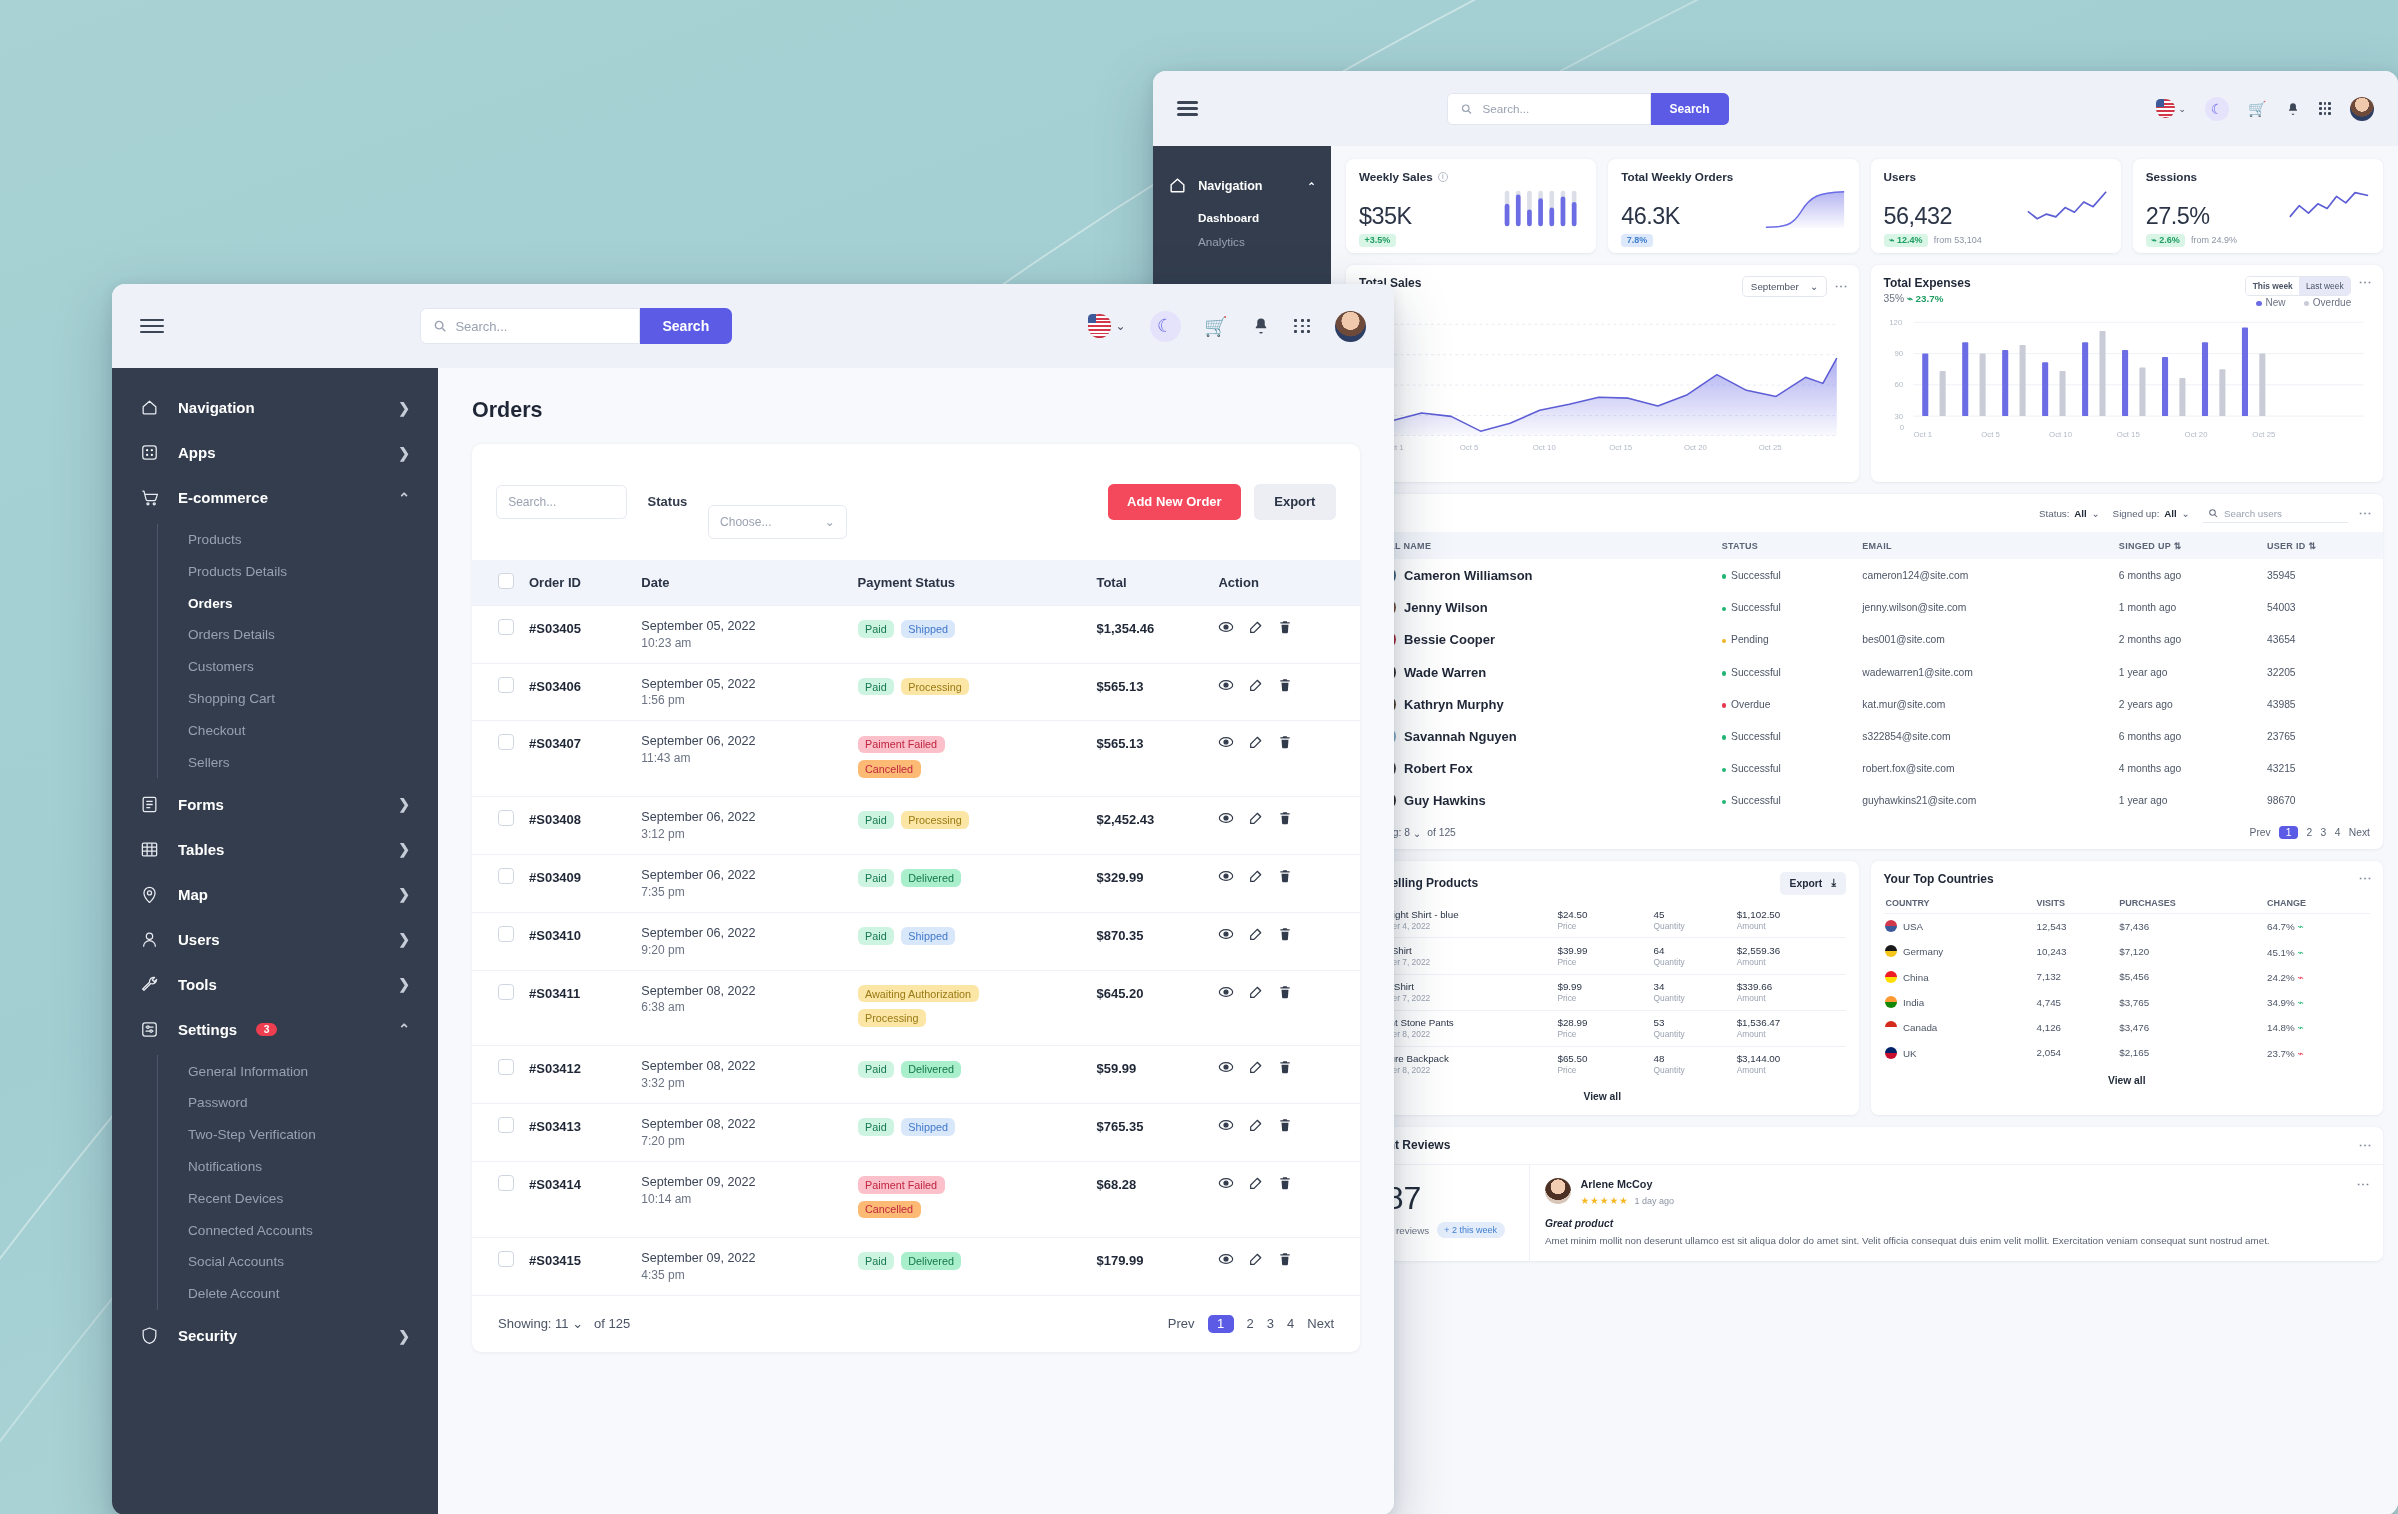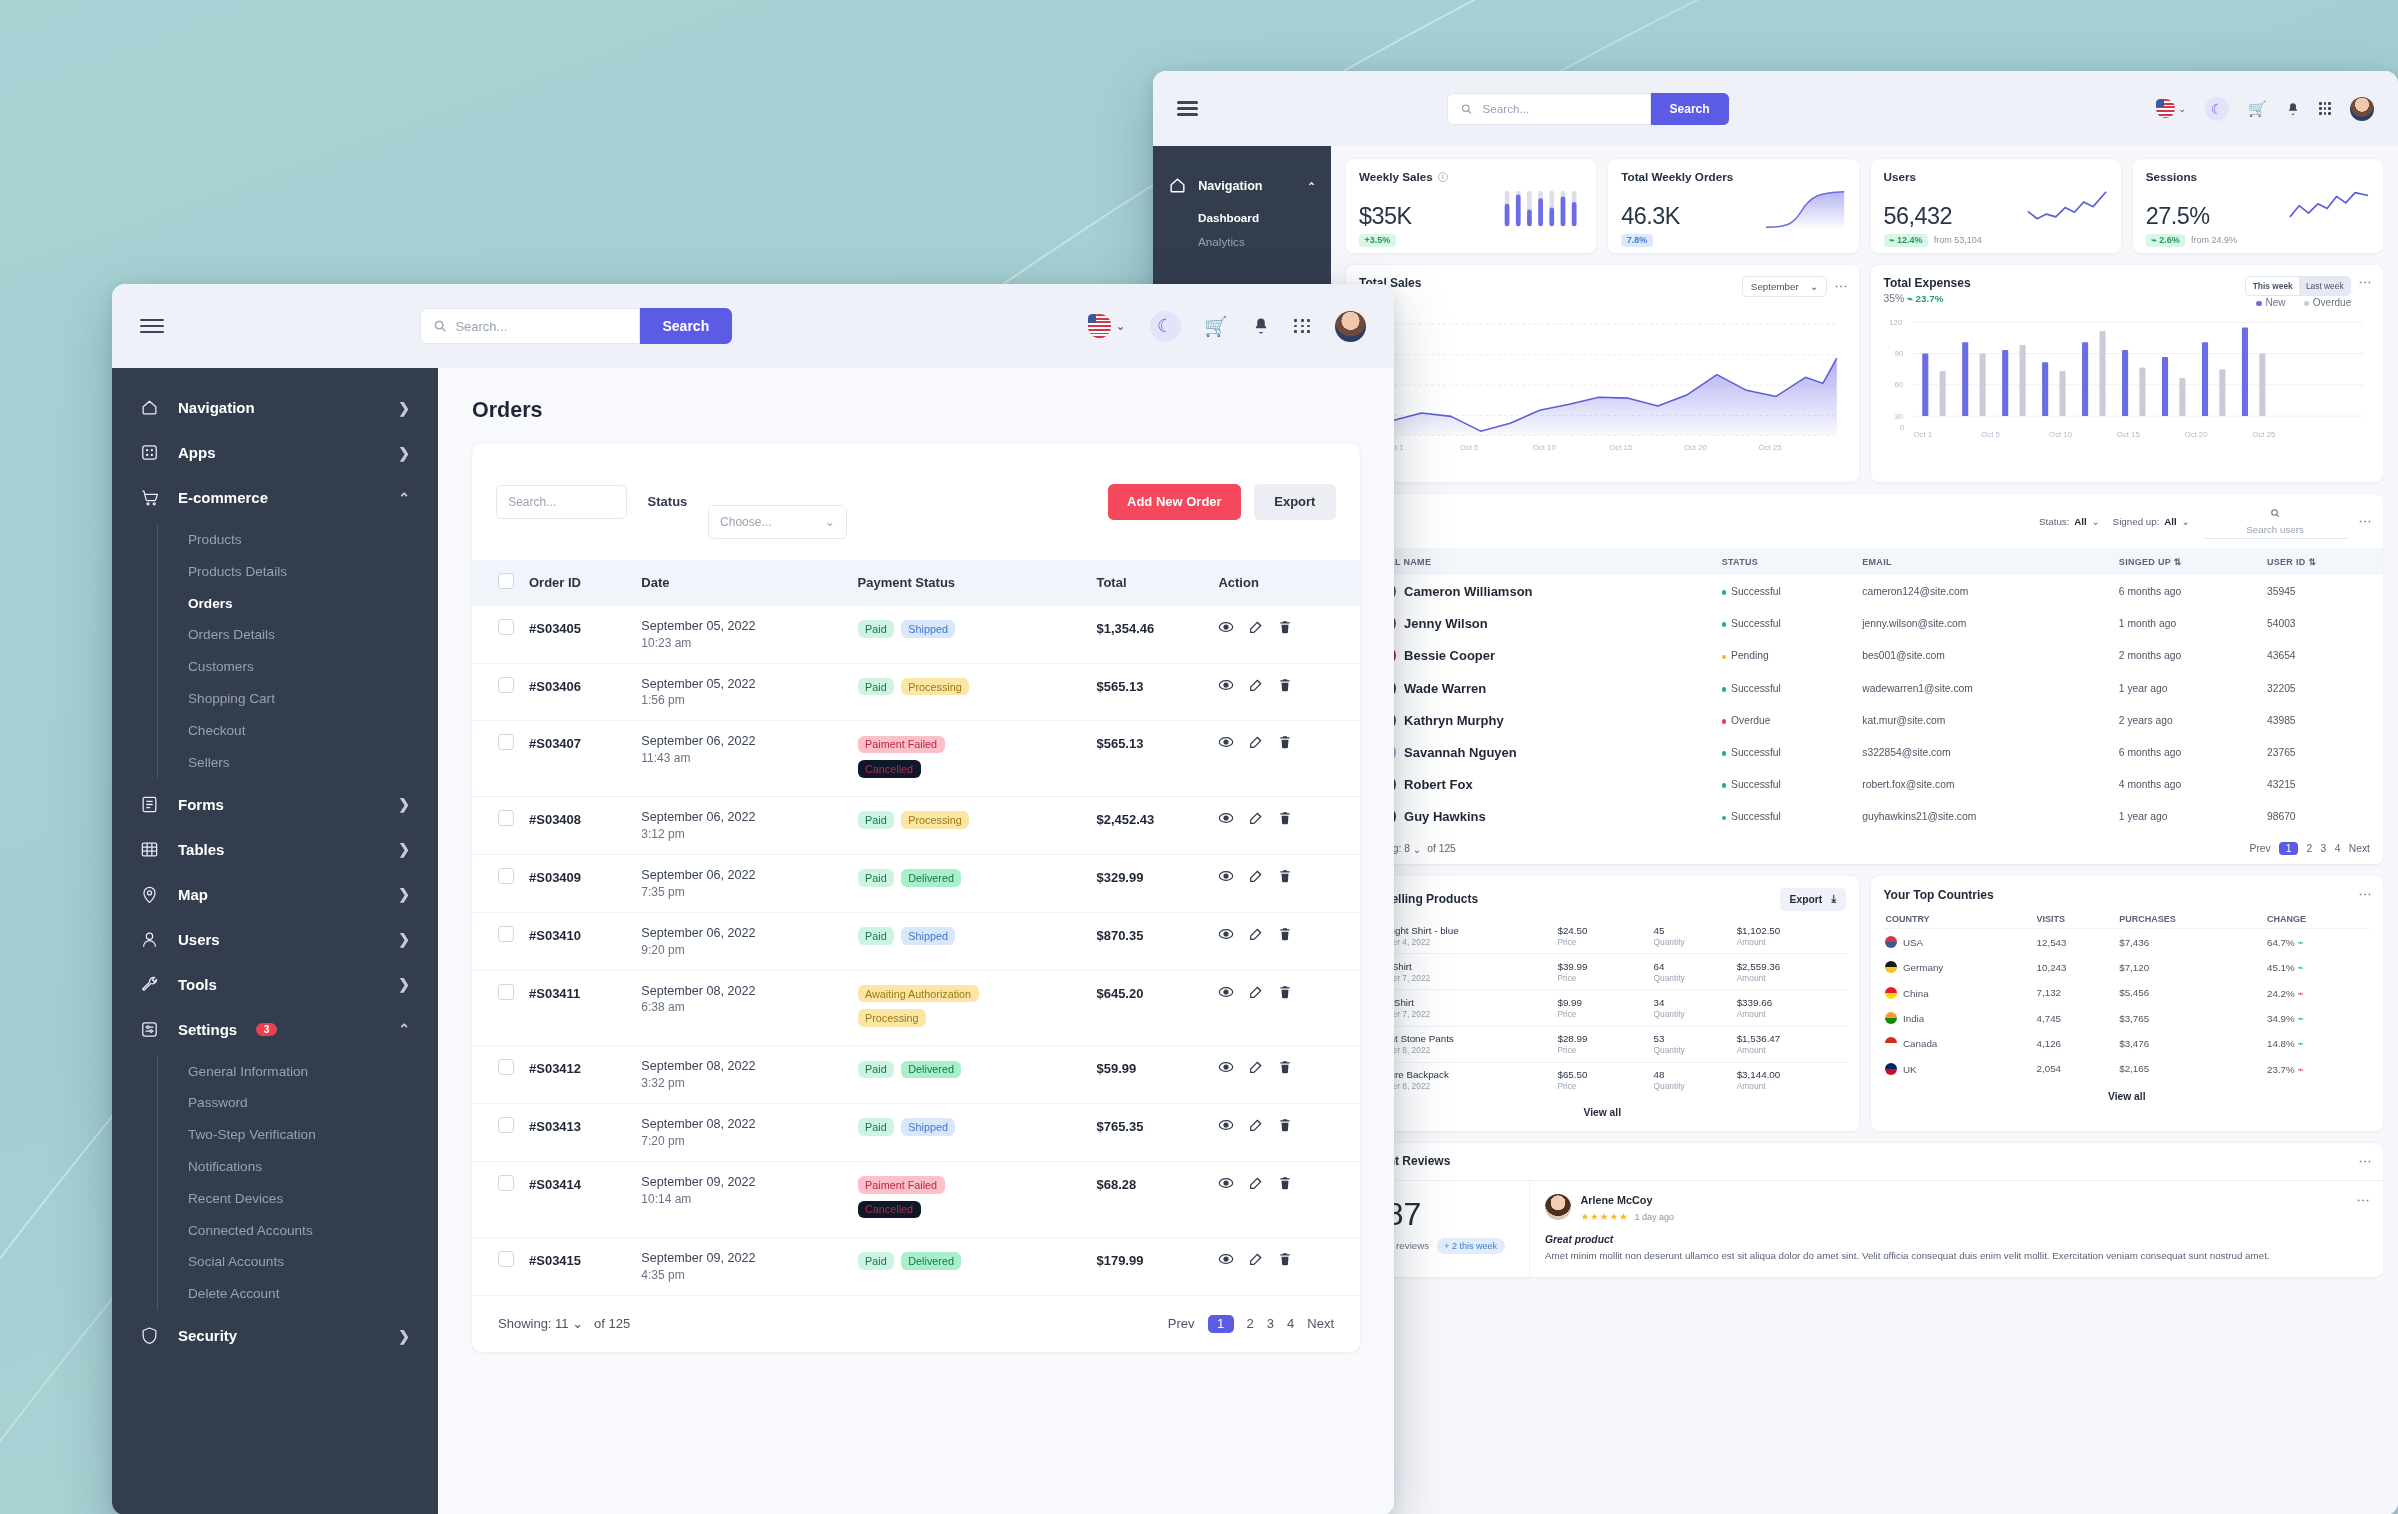--- a/index.html
+++ b/index.html
@@ -88,21 +88,21 @@
   .pct-line { font-size:10.3px; color:#6b7384; margin-top:2.8px; }
   .pct-line b { color:#1f9d62; font-weight:700; font-size:9.8px;}
   .legend { display:flex; gap:18px; justify-content:flex-end; font-size:10px; color:#6b7384; margin-top:1.9px;}
   .legend i { width:5.6px;height:5.6px;border-radius:50%; display:inline-block; margin-right:3.7px;}
 
   .users-card { margin-top:12px; padding: 11.2px 0 0 0; }
   .uc-head { display:flex; align-items:center; padding: 0 13px 9.4px; gap:13px;}
   .uc-head .ch-title { margin-right:auto; }
   .filt { font-size:9.8px; color:#5a6375; display:flex; gap:4.7px; align-items:center;}
   .filt b { color:#232c3b; font-weight:700;}
-  .usearch { display:flex; align-items:center; gap:5.6px; border-bottom:0.9px solid #e4e8f0; padding:2.8px 5.6px; width:145px;flex-direction:column;}
+  .usearch { display:flex; align-items:center; gap:5.6px; border-bottom:0.9px solid #e4e8f0; padding:2.8px 5.6px; width:145px;}
   .usearch span { font-size:9.8px; color:#9aa2b1;}
   table.u { width:100%; border-collapse:collapse; }
   table.u th { background:#f3f6fb; font-size:9px; font-weight:600; color:#5b6375; text-align:left; padding:7.5px 3.7px; letter-spacing:0.3px;}
   table.u td { font-size:10.3px; color:#4c5566; padding:6.6px 3.7px; }
   table.u tr td:first-child, table.u tr th:first-child { padding-left:13px; width:24px;}
   .ckbox { width:10.3px;height:10.3px;border:0.9px solid #ccd2dd;border-radius:2.3px;background:#fff;display:inline-block;}
   .uname { display:flex; align-items:center; gap:8.4px; font-weight:700; color:#1f2737; font-size:13px;}
   .uav { width:19px;height:19px;border-radius:50%; flex:0 0 19px; }
   .dot { width:4.7px;height:4.7px;border-radius:50%;display:inline-block;margin-right:4.7px;}
   .pager { display:flex; align-items:center; padding:9.4px 13px; font-size:10.3px; color:#5a6375;}
@@ -181,21 +181,21 @@
   .oid { font-size:13px; font-weight:700; color:#1f2737;}
   .od1 { font-size:12.6px; color:#3b4557;}
   .od2 { font-size:12px; color:#6b7384; margin-top:2.8px;}
   .tot { font-size:13px; font-weight:700; color:#1f2737;}
   .tag { display:inline-block; font-size:10.8px; border-radius:6px; padding:2.8px 7.5px; margin:0 6.6px 5.6px 0; white-space:nowrap;}
   .t-paid { background:#cdf3e1; color:#17794f;}
   .t-ship { background:#d9e7fb; color:#4178c9;}
   .t-proc { background:#fbe6a5; color:#9a7a14;}
   .t-del  { background:#a9efcc; color:#14784c;}
   .t-fail { background:#fbc0ca; color:#c02540;}
-  .t-canc { background:#0f172a; color:#c02540;}
+  .t-canc { background:#fdba74; color:#c02540;}
   .t-auth { background:#fbe6a5; color:#9a7a14;}
   .o-acts-cell { display:flex; gap:14px; color:#323b4b; }
   .o-foot { display:flex; align-items:center; padding:19px 26px; font-size:13px; color:#4a5465; border-top:0.9px solid #eef1f6;}
   .o-foot .right { margin-left:auto; display:flex; align-items:center; gap:13px;}
   .opg { cursor:pointer; }
   .opg.on { background:#5b5be6; color:#fff; border-radius:4.7px; padding:1.9px 9.4px;}
 </style>
 </head>
 <body>
 

